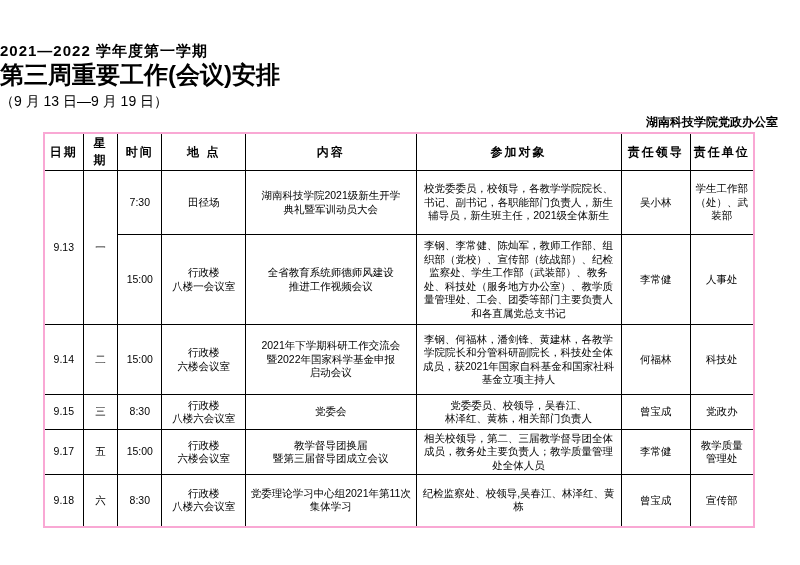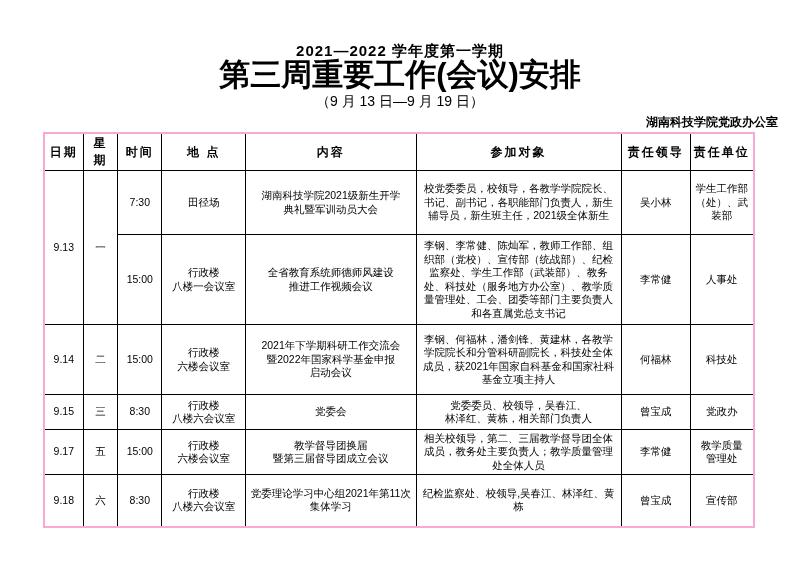--- a/index.html
+++ b/index.html
@@ -11,29 +11,29 @@
     color: #000000;
     font-family: "Liberation Sans", "DejaVu Sans", sans-serif;
     overflow: hidden;
   }
   .page {
     width: 800px;
     height: 565px;
     box-sizing: border-box;
     padding-top: 42px;
   }
-  .title-block { text-align: center; }
+  .title-block { text-align: left; }
   .title-line1 {
     font-size: 15px;
     font-weight: bold;
     line-height: 18px;
     letter-spacing: 1px;
   }
   .title-line2 {
-    font-size: 31px;
+    font-size: 24px;
     font-weight: bold;
     line-height: 30px;
   }
   .title-line3 {
     font-size: 14px;
     font-weight: normal;
     line-height: 22px;
   }
   .office-line {
     text-align: right;

